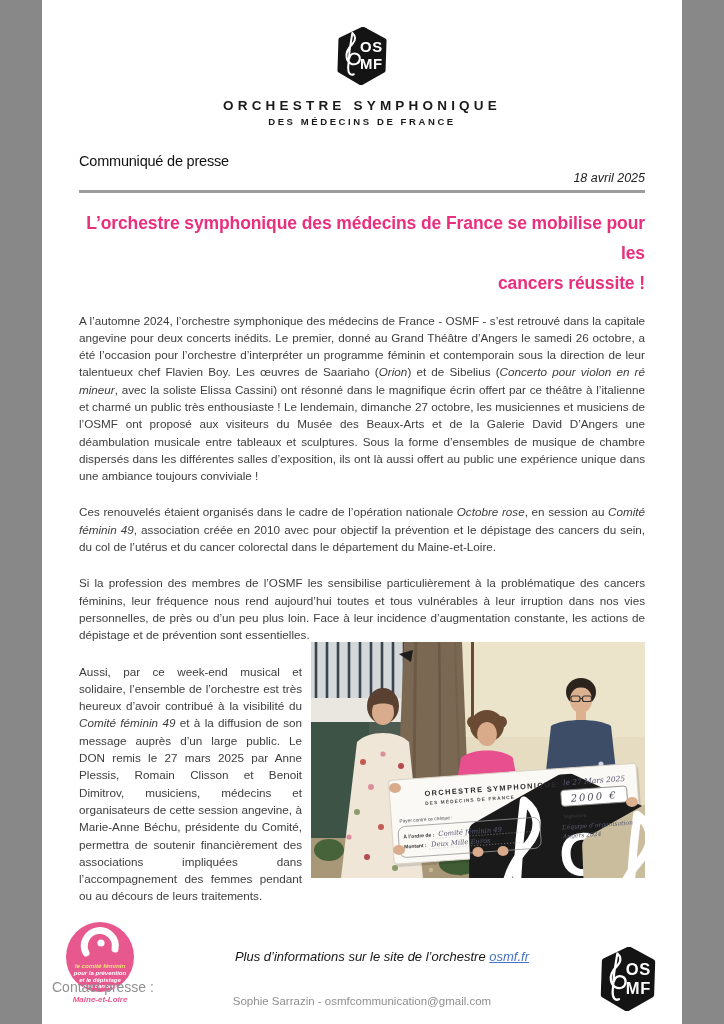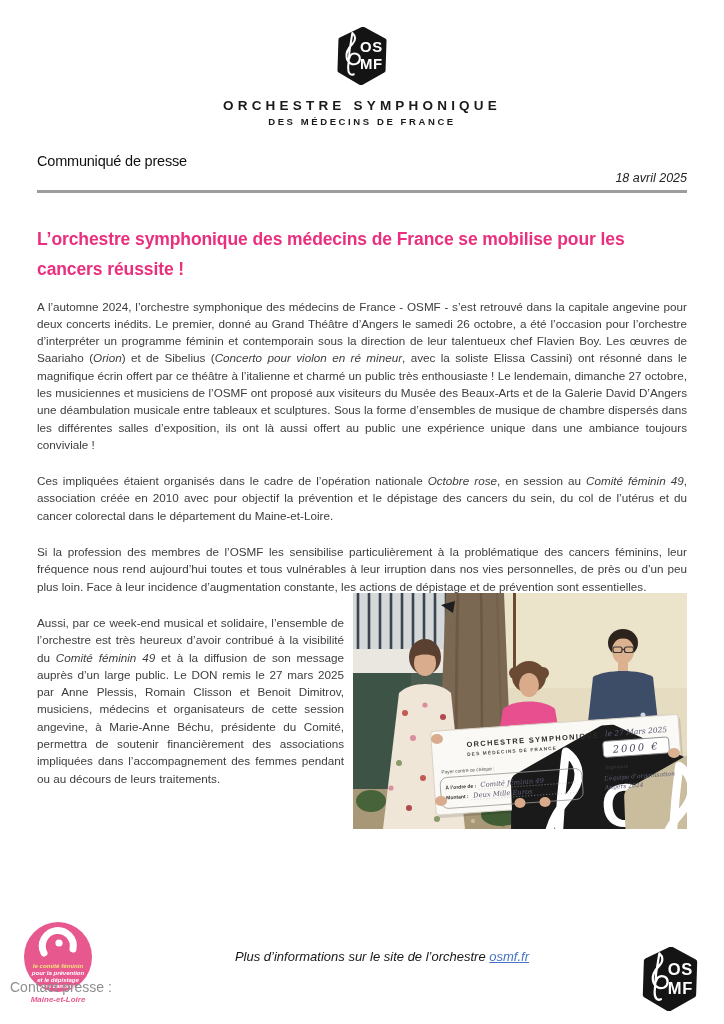--- a/index.html
+++ b/index.html
@@ -1,32 +1,32 @@
 <!DOCTYPE html>
 <html lang="fr"><head>
 <meta charset="utf-8">
 <style>
   * { margin:0; padding:0; box-sizing:border-box; }
   html,body { background:#888; }
   .page {
-    position:relative; width:724px; height:1024px; margin:0 auto;
+    position:relative; width:640px; height:1024px; margin:0 auto;
     background:#ffffff; overflow:hidden;
     font-family:"Liberation Sans", sans-serif; color:#3d3d3d;
   }
   
   .brand-header { text-align:center; padding-top:27px; }
   .brand-header .hex { width:50px; height:58px; color:#141414; }
   .org-line1 { margin-top:9px;  font-size:13.5px; font-weight:bold; letter-spacing:4.2px; color:#1a1a1a; }
   .org-line2 { margin-top:3px;  font-size:9.5px;  font-weight:bold; letter-spacing:2.6px; color:#1a1a1a; }
   
   .content { margin:0 37px; }
   .doc-type { margin-top:26px; font-size:14.5px; font-weight:normal; color:#111; letter-spacing:-0.2px; }
   .doc-date { margin-top:2px; font-size:12.5px; font-style:italic; color:#222;text-align:right; }
   .rule { margin-top:5px; height:2.5px; background:#9d9d9d; }
-  .headline { margin-top:31px; text-align:left; color:#ea2f7e;
+  .headline { margin-top:15px; text-align:right; color:#ea2f7e;
               font-size:17.5px; font-weight:bold; line-height:30px; letter-spacing:-0.1px; }
   .para { margin-top:14px; font-size:11.7px; line-height:17.3px; text-align:justify; color:#3d3d3d; }
   .para + .para { margin-top:19px; }
   .para i { }
   .photo-float { float:right; width:334px; height:236px; margin:-21px 0 8px 9px; }
   .photo-float svg { display:block; width:334px; height:236px; }
   .closing { clear:both; margin-top:36px; }
   
   .comite-logo { position:absolute; left:20px; top:921px; width:76px; height:84px; }
   .info-line   { position:absolute; left:0; right:0; top:949px; text-align:center;
@@ -65,21 +65,21 @@
     <div class="doc-type">Communiqué de presse</div>
     <div class="doc-date">18 avril 2025</div>
     <div class="rule"></div>
 
     <div class="headline">
       <div>L’orchestre symphonique des médecins de France se mobilise pour les</div>
       <div>cancers réussite !</div>
     </div>
 
     <p class="para"><span>A l’automne 2024, l’orchestre symphonique des médecins de France - OSMF - s’est retrouvé dans la capitale angevine pour deux concerts inédits. Le premier, donné au Grand Théâtre d’Angers le samedi 26 octobre, a été l’occasion pour l’orchestre d’interpréter un programme féminin et contemporain sous la direction de leur talentueux chef Flavien Boy. Les œuvres de Saariaho (</span><i>Orion</i><span>) et de Sibelius (</span><i>Concerto pour violon en ré mineur</i><span>, avec la soliste Elissa Cassini) ont résonné dans le magnifique écrin offert par ce théâtre à l’italienne et charmé un public très enthousiaste ! Le lendemain, dimanche 27 octobre, les musiciennes et musiciens de l’OSMF ont proposé aux visiteurs du Musée des Beaux-Arts et de la Galerie David D’Angers une déambulation musicale entre tableaux et sculptures. Sous la forme d’ensembles de musique de chambre dispersés dans les différentes salles d’exposition, ils ont là aussi offert au public une expérience unique dans une ambiance toujours conviviale !</span></p>
-    <p class="para"><span>Ces impliquées étaient organisés dans le cadre de l’opération nationale </span><i>Octobre rose</i><span>, en session au </span><i>Comité féminin 49</i><span>, association créée en 2010 avec pour objectif la prévention et le dépistage des cancers du sein, du col de l’utérus et du cancer colorectal dans le département du Maine-et-Loire.</span></p>
+    <p class="para"><span>Ces renouvelés étaient organisés dans le cadre de l’opération nationale </span><i>Octobre rose</i><span>, en session au </span><i>Comité féminin 49</i><span>, association créée en 2010 avec pour objectif la prévention et le dépistage des cancers du sein, du col de l’utérus et du cancer colorectal dans le département du Maine-et-Loire.</span></p>
     <p class="para"><span>Si la profession des membres de l’OSMF les sensibilise particulièrement à la problématique des cancers féminins, leur fréquence nous rend aujourd’hui toutes et tous vulnérables à leur irruption dans nos vies personnelles, de près ou d’un peu plus loin. Face à leur incidence d’augmentation constante, les actions de dépistage et de prévention sont essentielles.</span></p>
 
     <p class="para">
       <span class="photo-float">
         <svg viewBox="0 0 334 236">
 
           <rect x="0" y="0" width="334" height="236" fill="#e6dcc2"></rect>
           <rect x="150" y="0" width="184" height="95" fill="#ece3cb"></rect>
 
           <g>
@@ -239,18 +239,19 @@
       <text x="38" y="61" text-anchor="middle" font-size="6" font-style="italic" font-weight="bold" fill="#ffffff">et le dépistage</text>
       <text x="38" y="67" text-anchor="middle" font-size="6" font-style="italic" font-weight="bold" fill="#ffffff">des cancers</text>
       <text x="38" y="81" text-anchor="middle" font-size="8" font-style="italic" font-weight="bold" fill="#e7588f">Maine-et-Loire</text>
     </svg>
   </div>
 
   <div class="info-line">
     <span>Plus d’informations sur le site de l’orchestre </span><a href="#">osmf.fr</a>
   </div>
   <div class="contact-label">Contact presse :</div>
+  <div class="contact-value">Sophie Sarrazin - osmfcommunication@gmail.com</div>
 
   <svg class="footer-osmf">
       <use href="#osmf-hex"></use>
     </svg>
 
 </div>
 
 </body></html>

